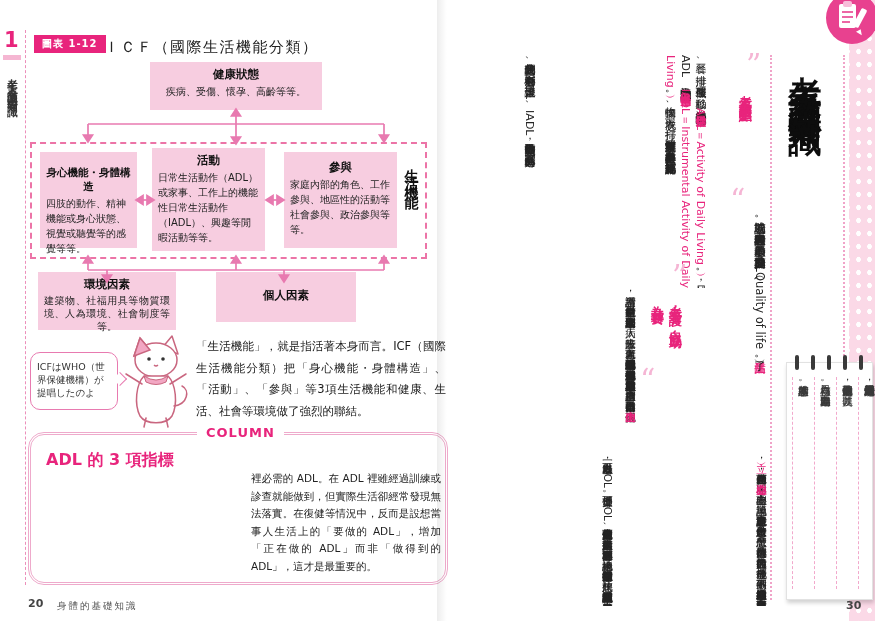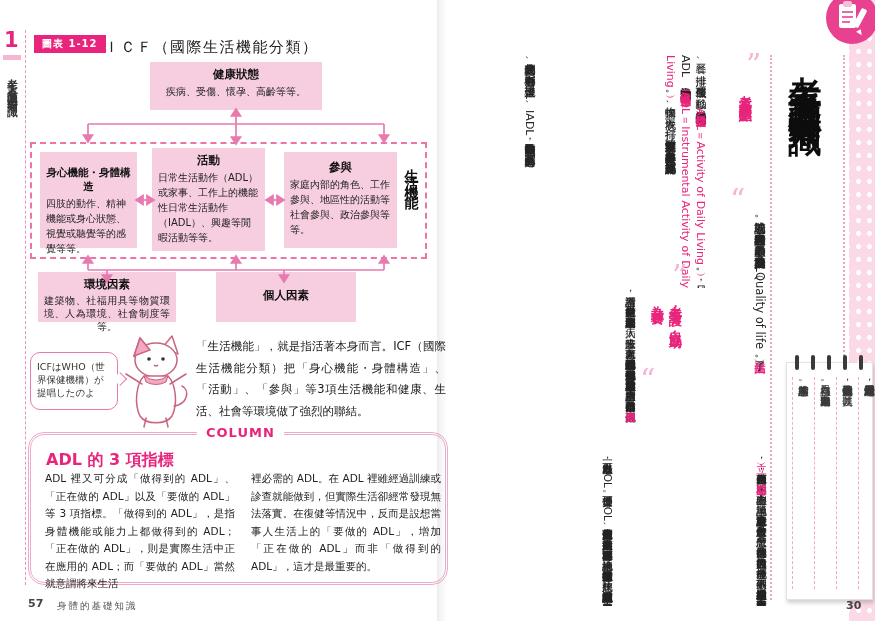--- a/index.html
+++ b/index.html
@@ -23,21 +23,21 @@
   .pbox { background:#f7cde0; text-align:center; padding:5px 6px; }
   .pbox .bt { font-size:11.5px; font-weight:bold; color:#111; margin-bottom:2px; }
   .pbox .bb { font-size:10px; color:#222; line-height:15px; text-align:justify; text-align-last:center; }
   .box-health { left:150px; top:62px; width:172px; height:48px; }
   .dashed-frame { left:30px; top:142px; width:397px; height:117px; border:2px dashed #ec74a7; }
   .box-mind { left:40px; top:152px; width:97px; height:96px; padding-top:14px; }
   .box-act  { left:152px; top:148px; width:113px; height:103px; }
   .box-part { left:284px; top:152px; width:113px; height:96px; padding-top:8px; }
   .box-mind .bb,.box-act .bb,.box-part .bb { text-align:left; text-align-last:auto; }
   .life-label { left:403px; top:157px; height:98px; font-size:14px; font-weight:bold; color:#111; letter-spacing:9px; }
-  .box-env  { left:38px; top:272px; width:138px; height:50px; }
+  .box-env  { left:38px; top:272px; width:138px; height:58px; }
   .box-pers { left:216px; top:272px; width:140px; height:50px; padding-top:16px; }
 
   .bubble { left:30px; top:352px; width:88px; height:58px; border:1.5px solid #e87ab0; border-radius:10px;
             background:#fff; font-size:9.5px; line-height:13px; color:#333; padding:7px 6px; }
   .bubble-tail { left:115px; top:374px; width:10px; height:10px; background:#fff;
                  border-top:1.5px solid #e87ab0; border-right:1.5px solid #e87ab0; transform:rotate(45deg); }
   .intro { left:196px; top:336px; width:250px; font-size:11.5px; line-height:21.5px; color:#1a1a1a; text-align:justify; }
 
   .column-box { left:28px; top:432px; width:420px; height:153px; border:3px double #eeaacb; border-radius:16px; background:#fff; }
   .column-label { left:197px; top:425px; background:#fff; padding:0 9px; color:#e8247c; font-weight:bold;
@@ -177,24 +177,23 @@
       <circle cx="45" cy="33" r="1.8" fill="#333"></circle>
     <path d="M36 39 q2 2 4 0" stroke="#c9667f" stroke-width="1.4" fill="none"></path>
     <path d="M22 12 L16 30 L32 24 Z" fill="#f2a7c3" stroke="#c9667f" stroke-width="1.5"></path>
   </svg>
 
   <div class="abs intro">「生活機能」，就是指活著本身而言。ICF（國際生活機能分類）把「身心機能・身體構造」、「活動」、「參與」等3項生活機能和健康、生活、社會等環境做了強烈的聯結。</div>
 
   <div class="abs column-box"></div>
   <div class="abs column-label">COLUMN</div>
   <div class="abs column-title">ADL 的 3 項指標</div>
-  <div class="abs column-col c1">ADL 裡又可分成「做得到的 ADL」、「正在做的 ADL」以及「要做的 ADL」等 3 項指標。「做得到的 ADL」，是指身體機能或能力上都做得到的 ADL；「正在做的 ADL」，則是實際生活中正在應用的 ADL；而「要做的 ADL」當然就意謂將來生活</div>
   <div class="abs column-col c2">裡必需的 ADL。在 ADL 裡雖經過訓練或診查就能做到，但實際生活卻經常發現無法落實。在復健等情況中，反而是設想當事人生活上的「要做的 ADL」，增加「正在做的 ADL」而非「做得到的 ADL」，這才是最重要的。</div>
 
-  <div class="abs footer-num" style="left:28px;top:597px">57</div>
+  <div class="abs footer-num" style="left:28px;top:597px">20</div>
   <div class="abs footer-sec">身體的基礎知識</div>
 
   <div class="abs gutter"></div>
   <div class="abs dot-strip"></div>
   <div class="abs rule-dot r1"></div>
   <div class="abs rule-dot r2"></div>
 
   <svg class="abs" style="left:822px;top:-8px" width="58" height="58" viewBox="0 0 58 58">
     <circle cx="30" cy="26" r="26" fill="#e8418f"></circle>
     <rect x="17" y="12" width="17" height="24" rx="2" fill="#fff"></rect>

